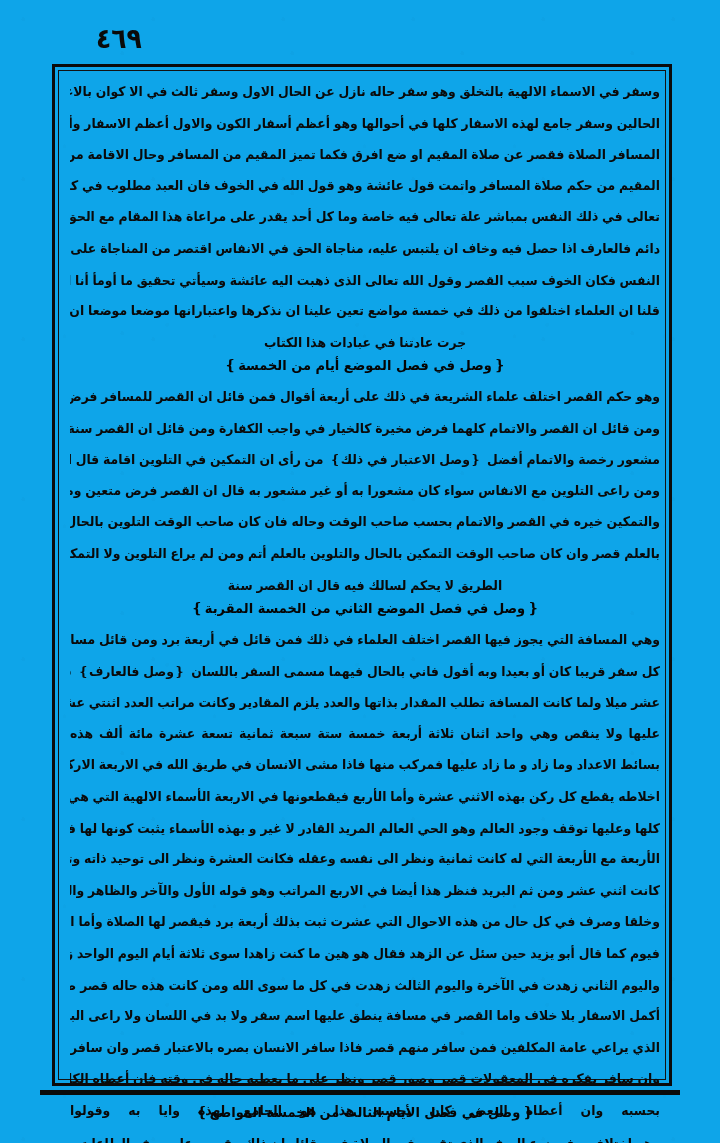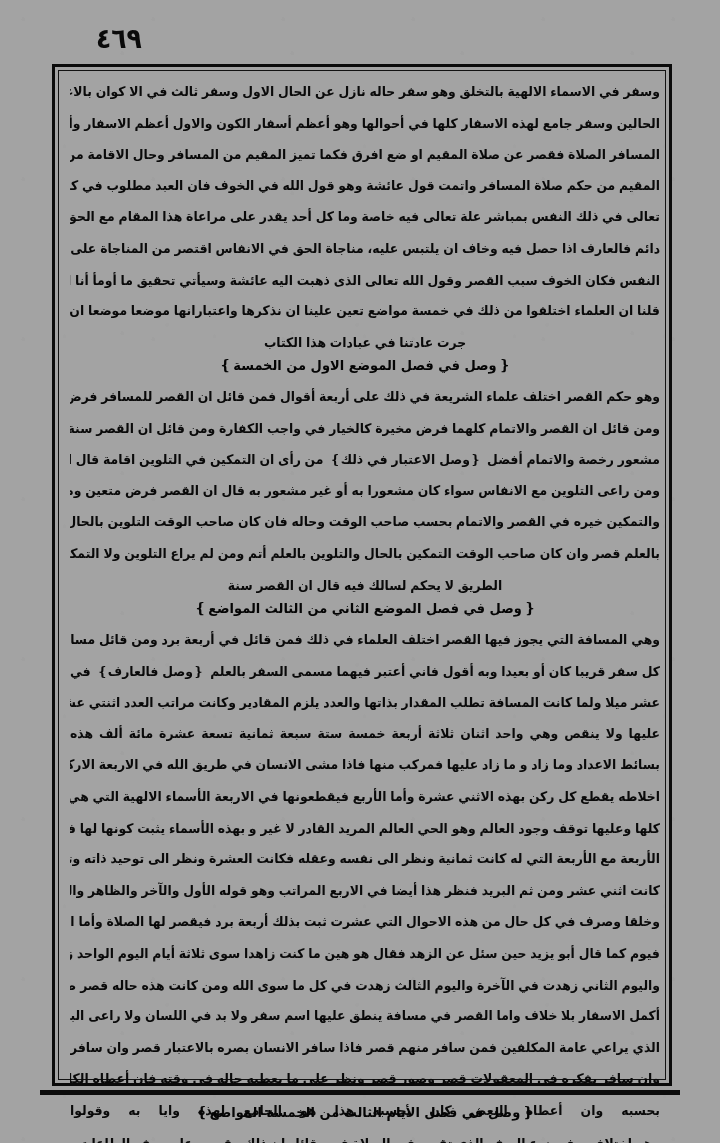--- a/index.html
+++ b/index.html
@@ -13,21 +13,21 @@
     background: #ffffff;
     font-family: "DejaVu Sans", "Liberation Sans", sans-serif;
     overflow: hidden;
     position: relative;
   }
 
   
   .page-scan {
     position: absolute;
     inset: 0;
-    background: #a3a3a3;
+    background: #0ea5e9;
   }
 
   
   .paper-grain {
     position: absolute;
     inset: 0;
     background:
       radial-gradient(circle at 18% 12%, rgba(0,0,0,0.016) 0 2px, transparent 2px),
       radial-gradient(circle at 72% 38%, rgba(0,0,0,0.014) 0 2px, transparent 2px),
       radial-gradient(circle at 43% 77%, rgba(0,0,0,0.013) 0 2px, transparent 2px),
@@ -194,42 +194,42 @@
         <span class="line"><span>تعالى في ذلك النفس بمباشر علة تعالى فيه خاصة وما كل أحد يقدر على مراعاة هذا المقام مع الحق فلا يزال في خوف</span></span>
         <span class="line"><span>دائم فالعارف اذا حصل فيه وخاف ان يلتبس عليه، مناجاة الحق في الانفاس اقتصر من المناجاة على ما يختص بذلك</span></span>
         <span class="line"><span>النفس فكان الخوف سبب القصر وقول الله تعالى الذى ذهبت اليه عائشة وسيأتي تحقيق ما أومأ أنا اليه فيما بعد ولما</span></span>
         <span class="line"><span>قلنا ان العلماء اختلفوا من ذلك في خمسة مواضع تعين علينا ان نذكرها واعتبارانها موضعا موضعا ان شاء الله تعالى كما</span></span>
         <span class="line center"><span>جرت عادتنا في عبادات هذا الكتاب</span></span>
       </div>
 
       <div class="spacer-sm"></div>
 
       <div class="section-heading">
-        <span class="ornament">❴</span><span>وصل في فصل الموضع الاول من الخمسة</span><span class="ornament">❵</span>
+        <span class="ornament">❴</span><span>وصل في فصل الموضع أيام من الخمسة</span><span class="ornament">❵</span>
       </div>
 
       <div class="para">
         <span class="line"><span>وهو حكم القصر اختلف علماء الشريعة في ذلك على أربعة أقوال فمن قائل ان القصر للمسافر فرض متعين و به أقول</span></span>
         <span class="line"><span>ومن قائل ان القصر والاتمام كلهما فرض مخيرة كالخيار في واجب الكفارة ومن قائل ان القصر سنة ومن قائل ان</span></span>
         <span class="line"><span><span>مشعور رخصة والاتمام أفضل</span> <span class="inline-marker"><span class="ornament">❴</span><span>وصل الاعتبار في ذلك</span><span class="ornament">❵</span></span> <span>من رأى ان التمكين في التلوين اقامة قال الاتمام أفضل</span></span></span>
         <span class="line"><span>ومن راعى التلوين مع الانفاس سواء كان مشعورا به أو غير مشعور به قال ان القصر فرض متعين ومن راعى التلوين</span></span>
         <span class="line"><span>والتمكين خيره في القصر والاتمام بحسب صاحب الوقت وحاله فان كان صاحب الوقت التلوين بالحال والتمكين</span></span>
         <span class="line"><span>بالعلم قصر وان كان صاحب الوقت التمكين بالحال والتلوين بالعلم أتم ومن لم يراع التلوين ولا التمكين وكان حكم</span></span>
         <span class="line center"><span>الطريق لا يحكم لسالك فيه قال ان القصر سنة</span></span>
       </div>
 
       <div class="spacer-xs"></div>
 
       <div class="section-heading">
-        <span class="ornament">❴</span><span>وصل في فصل الموضع الثاني من الثالث المواضع</span><span class="ornament">❵</span>
+        <span class="ornament">❴</span><span>وصل في فصل الموضع الثاني من الخمسة المقربة</span><span class="ornament">❵</span>
       </div>
 
       <div class="para tight">
         <span class="line"><span>وهي المسافة التي يجوز فيها القصر اختلف العلماء في ذلك فمن قائل في أربعة برد ومن قائل مسافة ثلاثة أيام ومن قائل في</span></span>
-        <span class="line"><span><span>كل سفر قريبا كان أو بعيدا وبه أقول فاني أعتبر فيهما مسمى السفر بالعلم</span> <span class="inline-marker"><span class="ornament">❴</span><span>وصل فالعارف</span><span class="ornament">❵</span></span> <span>في ذلك البريد اثنا</span></span></span>
+        <span class="line"><span><span>كل سفر قريبا كان أو بعيدا وبه أقول فاني بالحال فيهما مسمى السفر باللسان</span> <span class="inline-marker"><span class="ornament">❴</span><span>وصل فالعارف</span><span class="ornament">❵</span></span> <span>في ذلك البريد اثنا</span></span></span>
         <span class="line"><span>عشر ميلا ولما كانت المسافة تطلب المقدار بذاتها والعدد يلزم المقادير وكانت مراتب العدد اثنتي عشرة مرتبة لا يزاد</span></span>
         <span class="line"><span>عليها ولا ينقص وهي واحد اثنان ثلاثة أربعة خمسة ستة سبعة ثمانية تسعة عشرة مائة ألف هذه</span></span>
         <span class="line"><span>بسائط الاعداد وما زاد و ما زاد عليها فمركب منها فاذا مشى الانسان في طريق الله في الاربعة الاركان التي قامت منها نشأته وهي</span></span>
         <span class="line"><span>اخلاطه يقطع كل ركن بهذه الاثني عشرة وأما الأربع فيقطعونها في الاربعة الأسماء الالهية التي هي أمهات الأسماء</span></span>
         <span class="line"><span>كلها وعليها توقف وجود العالم وهو الحي العالم المريد القادر لا غير و بهذه الأسماء يثبت كونها لها فاذا نظر العبد في هذه</span></span>
         <span class="line"><span>الأربعة مع الأربعة التي له كانت ثمانية ونظر الى نفسه وعقله فكانت العشرة ونظر الى توحيد ذاته وتوحيد الوهية</span></span>
         <span class="line"><span>كانت اثني عشر ومن ثم البريد فنظر هذا أيضا في الاربع المراتب وهو قوله الأول والآخر والظاهر والباطن حقا</span></span>
         <span class="line"><span>وخلقا وصرف في كل حال من هذه الاحوال التي عشرت ثبت بذلك أربعة برد فيقصر لها الصلاة وأما الثلاثة الأيام</span></span>
         <span class="line"><span>فيوم كما قال أبو يزيد حين سئل عن الزهد فقال هو هين ما كنت زاهدا سوى ثلاثة أيام اليوم الواحد زهدت في الدنيا</span></span>
         <span class="line"><span>واليوم الثاني زهدت في الآخرة واليوم الثالث زهدت في كل ما سوى الله ومن كانت هذه حاله قصر صلاته فانه قد سافر</span></span>

